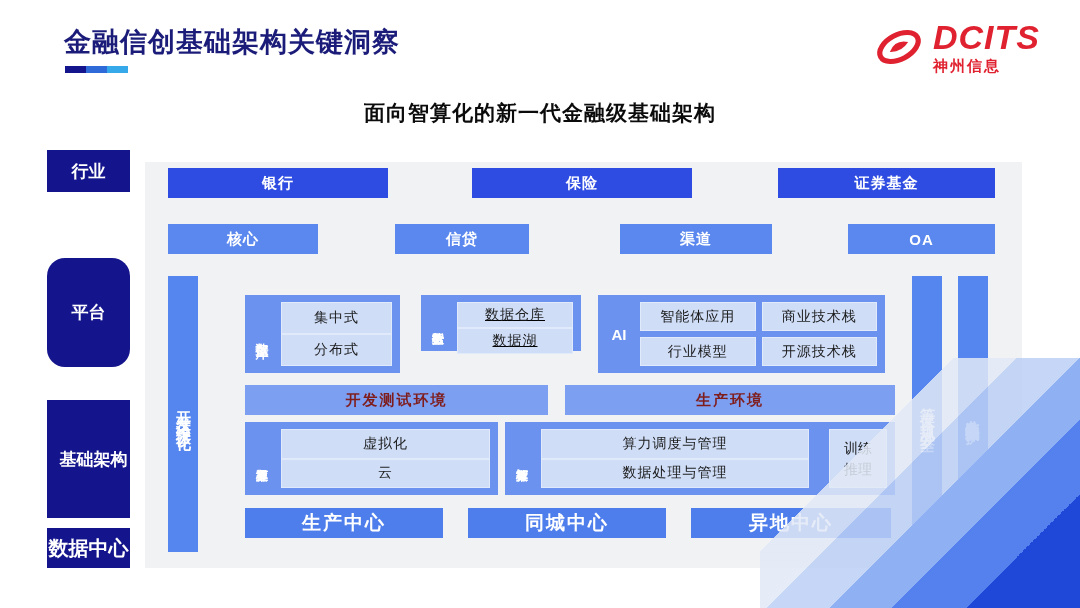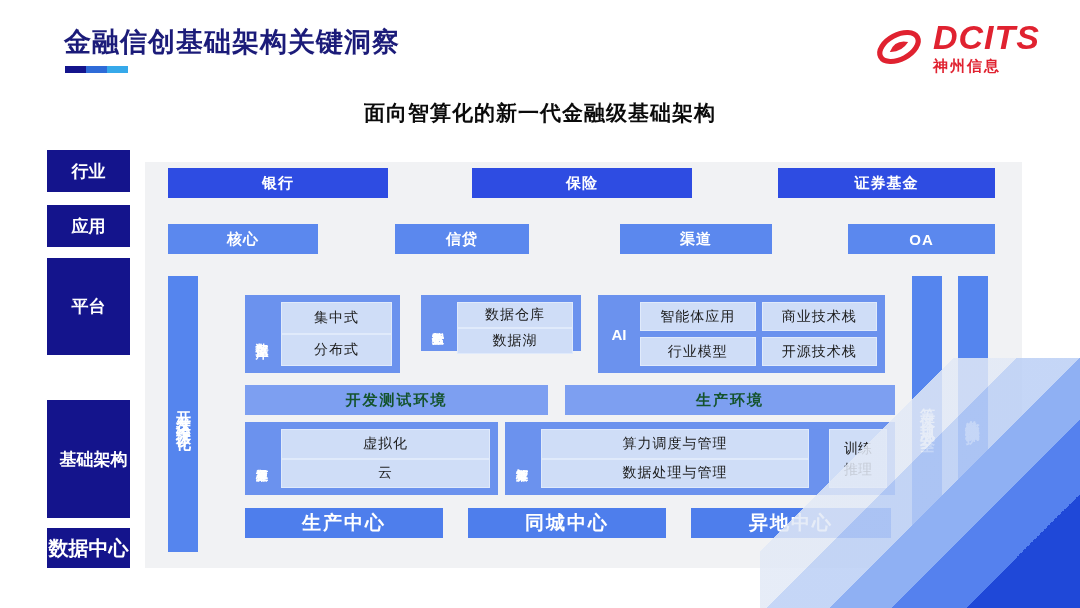--- a/index.html
+++ b/index.html
@@ -62,21 +62,21 @@
     display:flex; align-items:center; justify-content:center; width:30px;
   }
   .group-col { display:flex; flex-direction:column; flex:1; }
   .group-grid { display:grid; grid-template-columns:1fr 1fr; gap:6px; flex:1; }
   .chip {
     background:#cfddf7; border:1px solid #e0eafb; color:#1c1c1c;
     font-size:14px; display:flex; align-items:center; justify-content:center; flex:1;
     min-height:26px; letter-spacing:1px;
   }
   .band {
-    position:absolute; height:30px; background:#7d9ff1; color:#14532d; font-weight:bold;
+    position:absolute; height:30px; background:#7d9ff1; color:#7f1d1d; font-weight:bold;
     font-size:15px; display:flex; align-items:center; justify-content:center; letter-spacing:2px;
   }
   .center-btn {
     position:absolute; height:30px; background:#4e7eec; color:#fff; font-weight:bold;
     font-size:19px; display:flex; align-items:center; justify-content:center; letter-spacing:2px;
   }
   .side-chip {
     background:#cfddf7; border:1px solid #e0eafb; color:#1c1c1c; font-size:14px;
     width:58px; display:flex; align-items:center; justify-content:center; text-align:center;
     line-height:1.5; padding:0 12px;
@@ -120,45 +120,44 @@
 
   <div class="subtitle">面向智算化的新一代金融级基础架构</div>
 
   <div class="rail" style="top:150px; height:42px;">行业</div>
   <div class="strip" style="top:162px; height:56px;">
     <div class="btn btn-strong" style="left:23px; width:220px;">银行</div>
     <div class="btn btn-strong" style="left:327px; width:220px;">保险</div>
     <div class="btn btn-strong" style="left:633px; width:217px;">证券基金</div>
   </div>
 
-  <div class="rail" style="top:205px; height:42px;">应用</div>
   <div class="strip" style="top:218px; height:42px;">
     <div class="btn btn-med" style="left:23px; width:150px;">核心</div>
     <div class="btn btn-med" style="left:250px; width:134px;">信贷</div>
     <div class="btn btn-med" style="left:475px; width:152px;">渠道</div>
     <div class="btn btn-med" style="left:703px; width:147px;">OA</div>
   </div>
 
-  <div class="rail" style="top:258px; height:97px;">平台</div>
+  <div class="rail" style="top:258px; height:109px;border-radius:18px;">平台</div>
   <div class="rail" style="top:400px; height:118px;padding-left:10px;">基础架构</div>
   <div class="rail" style="top:528px; height:40px; font-size:20px;">数据中心</div>
 
   <div class="panel">
 
     <div class="vbar" style="left:23px;">开发运维一体化</div>
 
     <div class="group" style="left:100px; top:37px; width:155px; height:78px;">
       <div class="group-label">数据库</div>
       <div class="group-col">
         <div class="chip">集中式</div>
         <div class="chip">分布式</div>
       </div>
     </div>
 
-    <div class="group" style="left:276px; top:37px; width:160px; height:56px;">
+    <div class="group" style="left:276px; top:37px; width:160px; height:56px;text-decoration:underline;">
       <div class="group-label" style="font-size:12px; letter-spacing:0;">数据分析</div>
       <div class="group-col">
         <div class="chip">数据仓库</div>
         <div class="chip">数据湖</div>
       </div>
     </div>
 
     <div class="group" style="left:453px; top:37px; width:287px; height:78px; padding-left:6px;">
       <div class="group-label-h">AI</div>
       <div class="group-grid">

